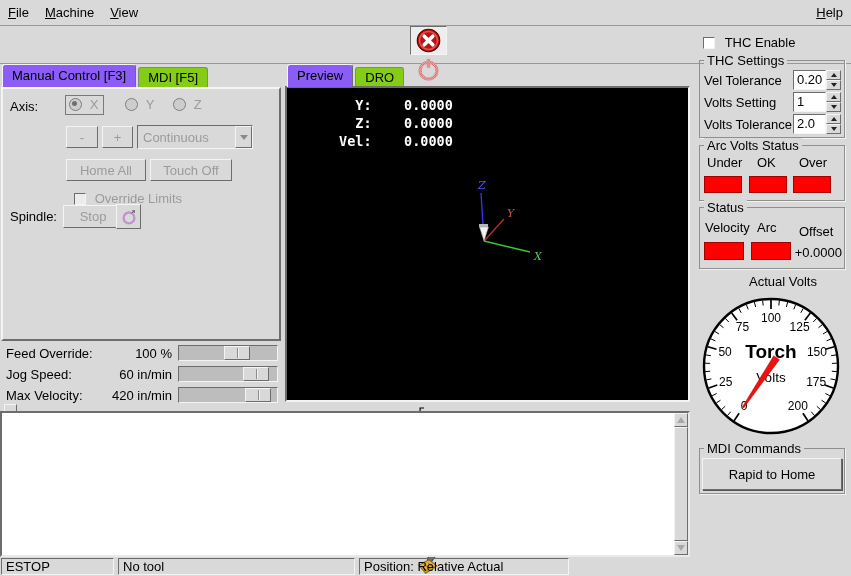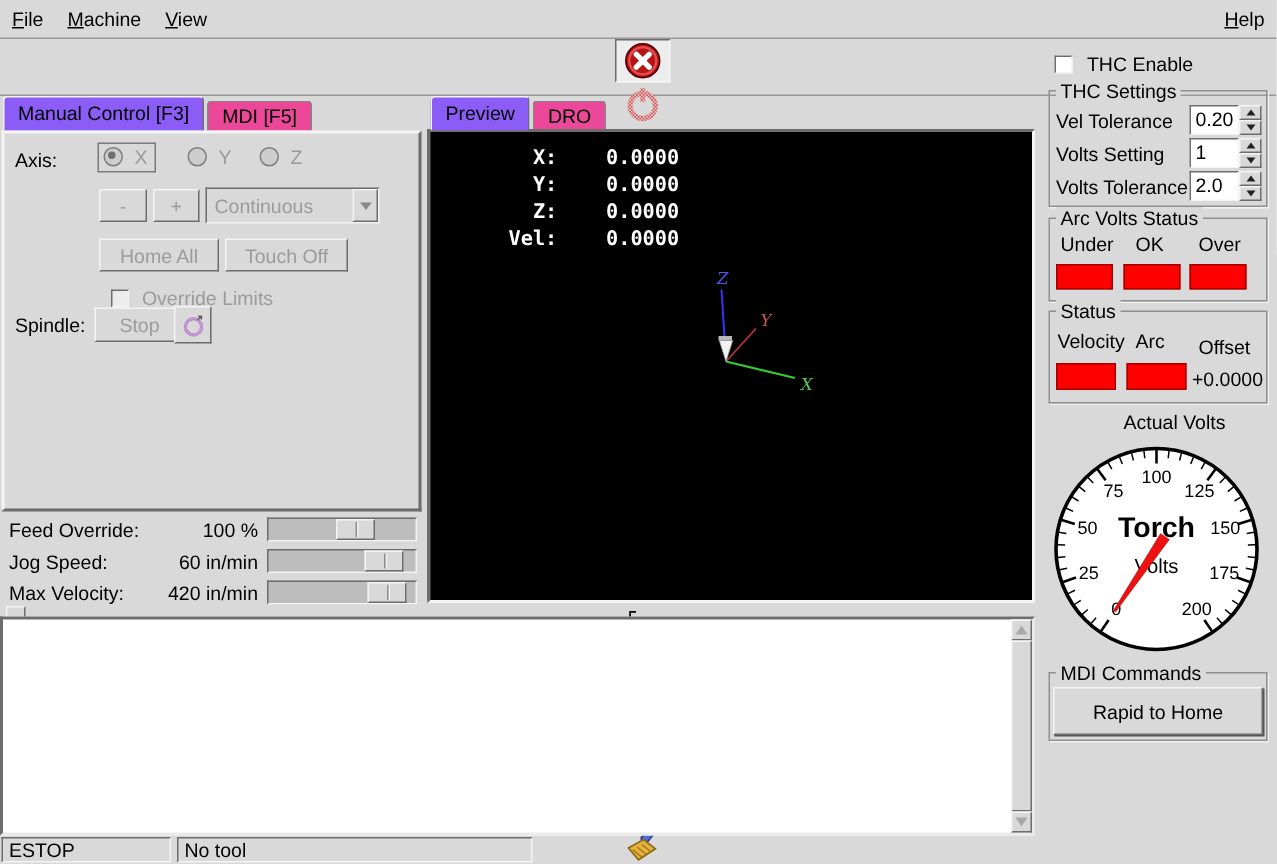--- a/index.html
+++ b/index.html
@@ -22,21 +22,21 @@
     border-bottom:1px solid #989898; display:flex; align-items:center; padding-left:5px; box-sizing:border-box;flex-direction:column; }
   .tbtn { width:37px; height:35px; display:flex; align-items:center; justify-content:center;
     background:transparent; border:1px solid transparent; box-sizing:border-box; }
   .tbtn svg { width:27px; height:27px; }
   .tbtn.pressed { background:#ededed; border:1px solid; border-color:#6d6d6d #f4f4f4 #f4f4f4 #6d6d6d; }
   .tsep { width:0; height:28px; margin:0 6px; border-left:1px solid #8f8f8f; border-right:1px solid #f2f2f2; }
   .letter-ic text { font-family:"Liberation Serif", serif; font-weight:bold; font-size:15px; fill:#000; }
 
   
   .tabrow { position:absolute; display:flex; align-items:flex-end; height:23px; }
-  .tab { height:19px; line-height:19px; padding:0 9px; background:#ec4899;
+  .tab { height:19px; line-height:19px; padding:0 9px; background:#84cc16;
     border:1px solid #858585; border-bottom:none; border-radius:3px 3px 0 0; margin-right:2px; }
   .tab.active { height:22px; line-height:22px; background:#8b5cf6;
     border-color:#f4f4f4 #6d6d6d transparent #f4f4f4; position:relative; z-index:3; }
 
   
   .left-frame { position:absolute; left:1px; top:87px; width:280px; height:254px;
     border:2px solid; border-color:#f4f4f4 #6d6d6d #6d6d6d #f4f4f4; box-sizing:border-box; }
   .gbtn { background:#d9d9d9; border:1px solid; border-color:#f4f4f4 #6d6d6d #6d6d6d #f4f4f4;
     display:flex; align-items:center; justify-content:center; box-sizing:border-box; position:absolute; }
   .radio { display:inline-block; width:11px; height:11px; border-radius:50%;
@@ -341,21 +341,20 @@
     </div>
   </div>
 
   <div class="tabrow" style="left:287px; top:64px;">
     <div class="tab active">Preview</div>
     <div class="tab">DRO</div>
   </div>
 
   <div class="canvas">
     <div class="dro-block">
-      <div class="dro-line">  X:    0.0000</div>
       <div class="dro-line">  Y:    0.0000</div>
       <div class="dro-line">  Z:    0.0000</div>
       <div class="dro-line">Vel:    0.0000</div>
     </div>
     <svg class="axes-svg" viewBox="0 0 401 312">
       <line x1="197" y1="153" x2="194" y2="105" stroke="#3333ee" stroke-width="1.4"></line>
       <line x1="197" y1="153" x2="217" y2="131" stroke="#bb3333" stroke-width="1.2"></line>
       <line x1="197" y1="153" x2="243" y2="164" stroke="#33cc33" stroke-width="1.4"></line>
       <rect x="192" y="136" width="9" height="3" fill="#b8b8b8"></rect>
       <path d="M192.5 139 H201.5 L197 153 Z" fill="#f2f2f2" stroke="#9a9a9a" stroke-width="0.5"></path>
@@ -509,15 +508,16 @@
       <div class="sc-thumb"></div>
       <div class="sc-btn" style="bottom:0;">
           <span class="tri-dn-o"></span>
         </div>
     </div>
   </div>
 
   <div class="statusbar">
     <div class="sb-cell" style="width:113px;">ESTOP</div>
     <div class="sb-cell" style="width:237px;">No tool</div>
+    <div class="sb-cell" style="width:210px;">Position: Relative Actual</div>
   </div>
 
 </div>
 
 </body></html>

